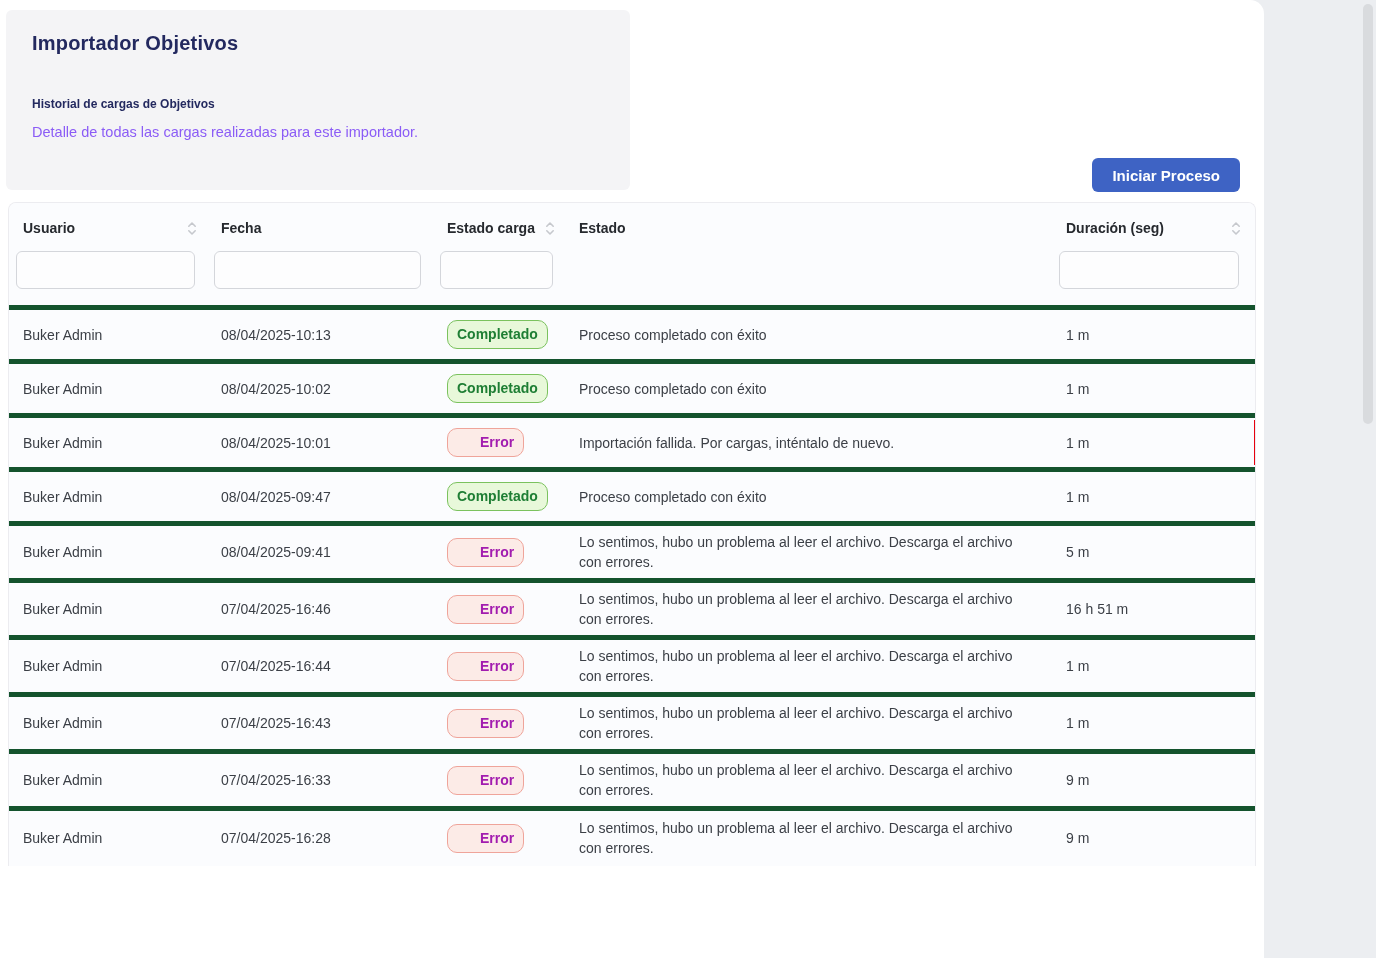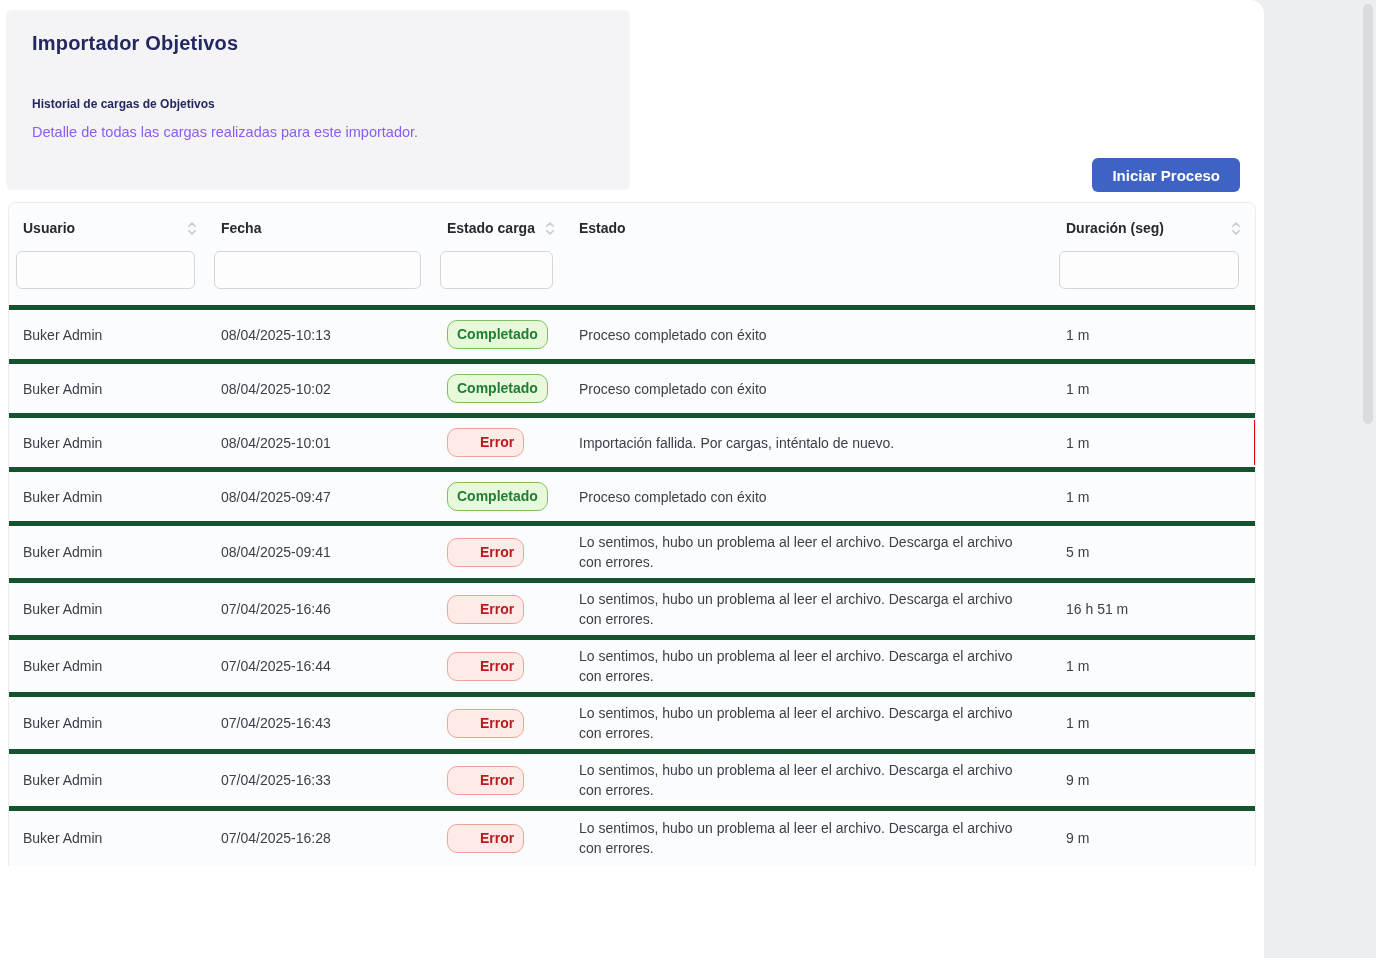--- a/index.html
+++ b/index.html
@@ -104,21 +104,21 @@
     background: #fbfcfe;
     line-height: 20px;
   }
   tbody tr.tall td { height: 57px; }
   .badge {
     display: inline-block; padding: 3px 9px 4px;
     border-radius: 10px; font-size: 14px; font-weight: 700;
     white-space: nowrap;
   }
   .badge-success { color: #1e7e34; background: #e8f8da; border: 1px solid #7bc25e; }
-  .badge-error   { color: #b91c1c; background: #fcebe7; border: 1px solid #efa49a; padding-left: 32px; }
+  .badge-error   { color: #a21caf; background: #fcebe7; border: 1px solid #efa49a; padding-left: 32px; }
   .actions-cell { white-space: nowrap; }
   .icon-btn {
     background: none; border: none; cursor: pointer;
     padding: 2px; line-height: 0; vertical-align: middle;
   }
   .icon-btn + * , .icon-btn + .icon-btn { margin-left: 12px; }
   .hl-wrap {
     display: inline-block; line-height: 0; vertical-align: middle;
     border: 4px solid #e8000d;
     padding: 7px 11px;

